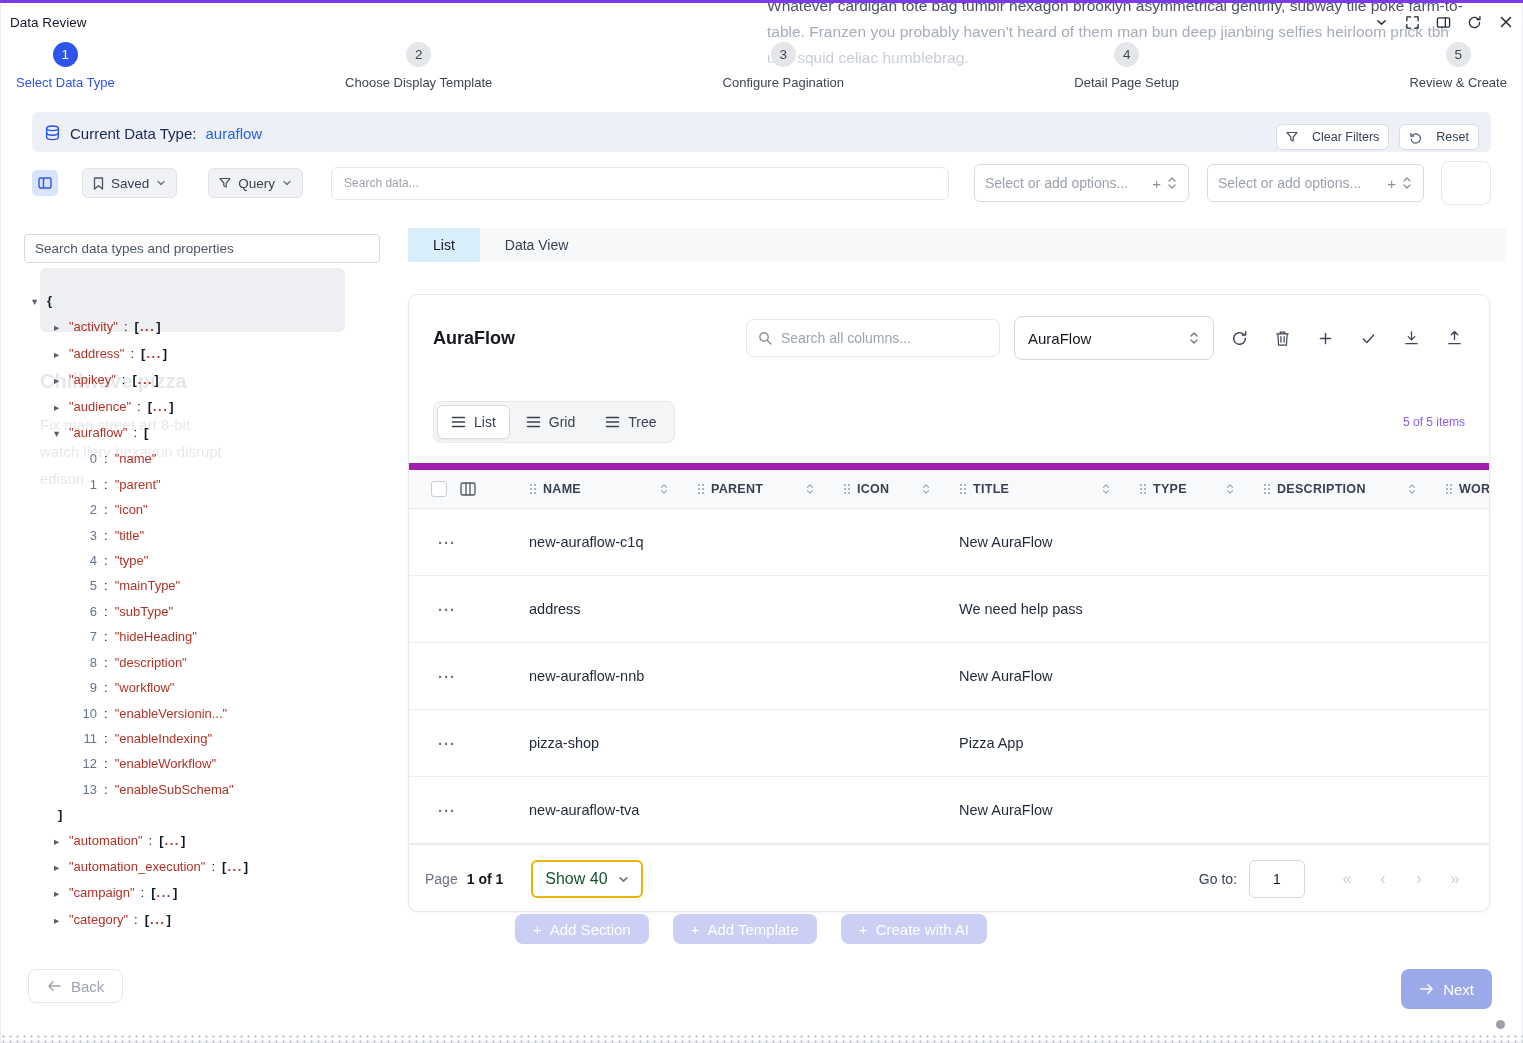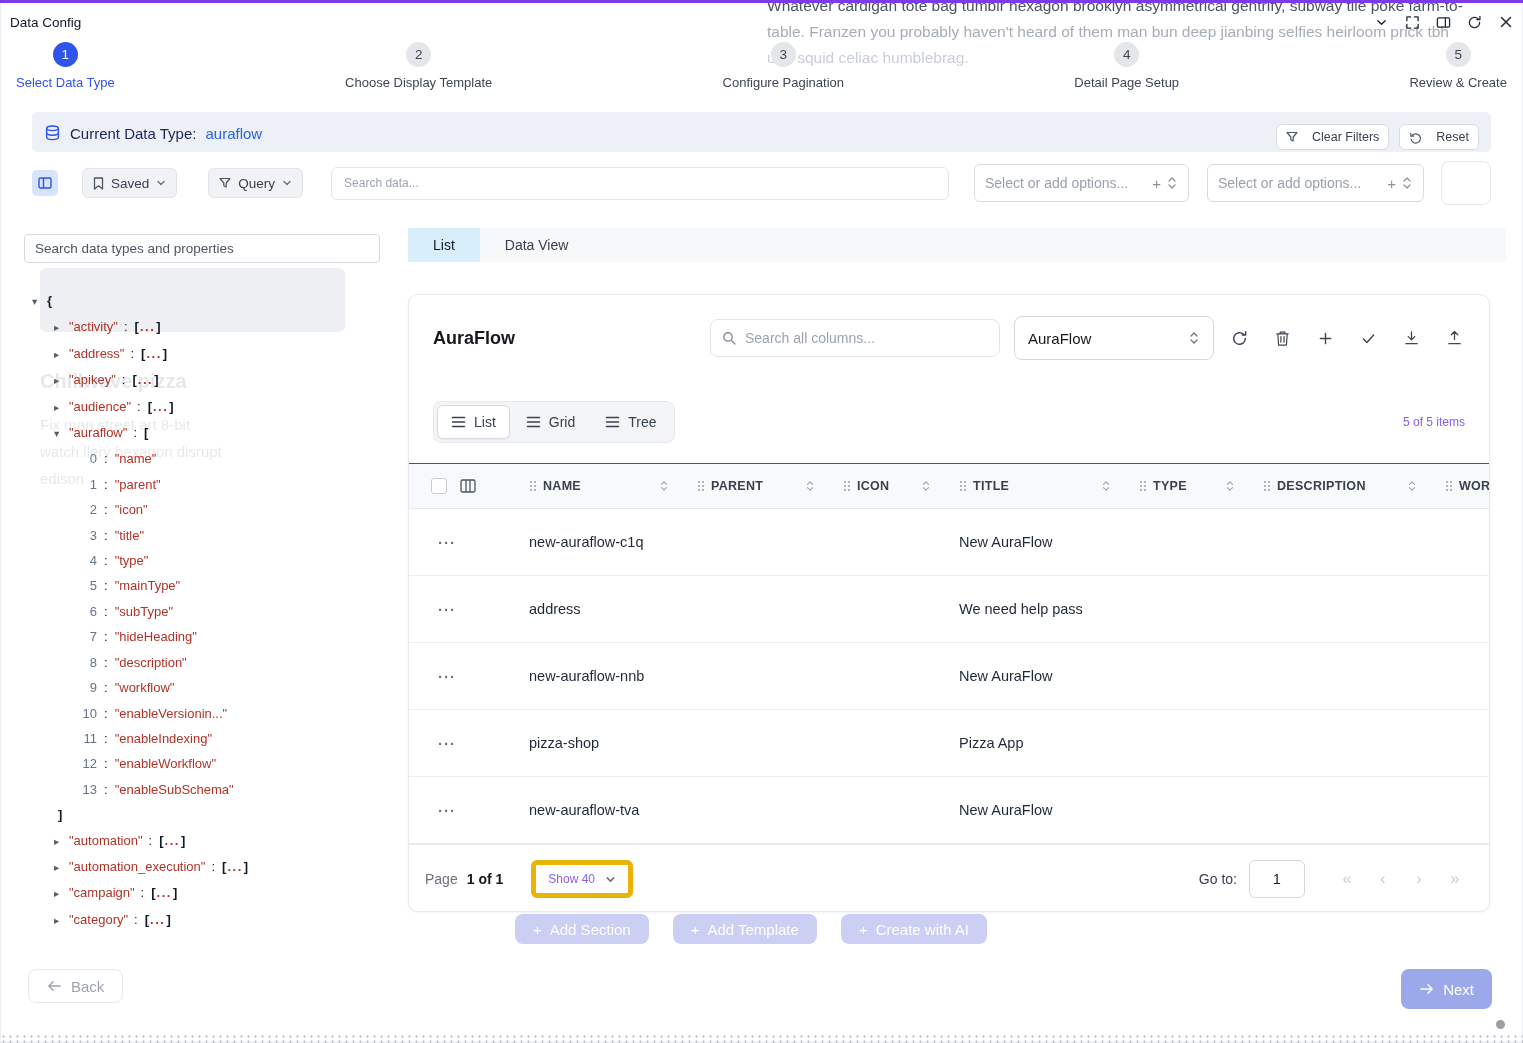--- a/index.html
+++ b/index.html
@@ -80,52 +80,52 @@
 
   
   .main{position:absolute;left:408px;top:228px;width:1098px;height:706px;z-index:25}
   .tabstrip{position:absolute;top:0;left:0;width:1098px;height:34px;background:#f7f8fa;display:flex}
   .tab{height:34px;padding:0 25px;display:flex;align-items:center;font-size:14px;color:#374151;cursor:pointer}
   .tab.active{background:#d9eefb;color:#16181d}
 
   .card{position:absolute;top:66px;left:0;width:1082px;height:618px;background:#fff;border:1px solid #e7e9ee;border-radius:10px;box-shadow:0 1px 3px rgba(16,24,40,.05);overflow:hidden;display:flex;flex-direction:column}
   .card-header{height:86px;display:flex;align-items:center;padding:0 24px;flex:none}
   .card-title{font-size:18px;font-weight:700;color:#16181d}
-  .col-search{margin-left:auto;width:290px;height:38px;border:1px solid #e3e5ea;border-radius:8px;display:flex;align-items:center;padding:0 11px;gap:9px;color:#8a909a}
+  .col-search{margin-left:auto;width:254px;height:38px;border:1px solid #e3e5ea;border-radius:8px;display:flex;align-items:center;padding:0 11px;gap:9px;color:#8a909a}
   .col-search input{border:0;flex:1;font-size:14px;color:#374151;min-width:0}
   .col-search input::placeholder{color:#9ca3af}
   .type-select{margin-left:14px;width:200px;height:44px;border:1px solid #d3d7de;border-radius:8px;display:flex;align-items:center;padding:0 13px;font-size:15px;color:#16181d;cursor:pointer}
   .type-select .sel-icons{color:#6b7280}
   .icon-row{margin-left:14px;display:flex;align-items:center;gap:21px;color:#3f4754}
   .icon-btn{width:22px;height:22px;display:flex;align-items:center;justify-content:center;cursor:pointer}
 
   .viewrow{height:82px;display:flex;align-items:center;padding:0 24px;flex:none}
   .seg{display:flex;background:#f4f5f7;border:1px solid #e5e7eb;border-radius:8px;padding:3px;gap:2px}
   .seg-btn{height:34px;padding:0 13px;display:flex;align-items:center;gap:8px;border-radius:6px;font-size:14px;color:#374151;cursor:pointer;border:1px solid transparent}
   .seg-btn.active{background:#fff;border:1px solid #d7dbe0;box-shadow:0 1px 2px rgba(0,0,0,.06)}
   .items-count{margin-left:auto;font-size:12px;color:#8b5cf6}
 
   .tgrid{display:grid;grid-template-columns:98px 168px 146px 116px 180px 124px 182px 1fr;padding-left:16px;align-items:center}
-  .thead{height:46px;background:#f8f9fa;border-top:1px solid #a21caf;border-bottom:1px solid #e7e9ee;flex:none}
+  .thead{height:46px;background:#f8f9fa;border-top:7px solid #a21caf;border-bottom:1px solid #e7e9ee;flex:none}
   .th{display:flex;align-items:center;font-size:12.5px;font-weight:700;color:#374151;letter-spacing:.3px;overflow:hidden;white-space:nowrap;padding-left:6px;height:100%}
   .th .sort{margin-left:auto;margin-right:22px;color:#9ca3af;flex:none}
   .drag{margin-right:6px;flex:none;cursor:grab}
   .th-lead{display:flex;align-items:center;gap:13px;padding-left:6px}
   .checkbox{width:16px;height:16px;border:1.5px solid #c6cdd6;border-radius:3px;background:#fff;cursor:pointer;flex:none}
   .cols-icon{color:#4b5563;cursor:pointer}
 
   .rows{flex:none}
   .trow{height:67px;border-bottom:1px solid #eceef1;font-size:14.5px;color:#1f2937}
   .more-btn{width:28px;height:22px;display:flex;align-items:center;justify-content:center;color:#6b7280;font-size:15px;font-weight:700;letter-spacing:1px;cursor:pointer;margin-left:8px}
   .cell{overflow:hidden;white-space:nowrap;padding-left:6px}
 
   .card-footer{margin-top:auto;height:69px;border-top:1px solid #e7e9ee;display:flex;align-items:center;padding:0 16px;flex:none}
   .pg-label{font-size:14px;color:#6b7280}
   .pg-value{font-size:14px;font-weight:700;color:#16181d;margin-left:9px}
-  .show-btn{margin-left:28px;height:38px;border:5px solid #eab308;border-radius:6px;background:#fff;display:flex;align-items:center;gap:10px;padding:0 12px;font-size:12px;color:#8b5cf6;cursor:pointer}
+  .show-btn{margin-left:28px;height:38px;border:2px solid #eab308;border-radius:6px;background:#fff;display:flex;align-items:center;gap:10px;padding:0 12px;font-size:16px;color:#14532d;cursor:pointer}
   .show-btn .chev{color:#6b7280}
   .goto{margin-left:auto;display:flex;align-items:center;gap:12px;font-size:14px;color:#374151}
   .goto-input{width:56px;height:38px;border:1px solid #d3d7de;border-radius:6px;text-align:center;font-size:14px;color:#16181d;background:#fff}
   .pager{display:flex;align-items:center;margin-left:12px}
   .pager-btn{width:36px;height:36px;display:flex;align-items:center;justify-content:center;color:#c7ccd3;font-size:16px;cursor:default}
 
   
   .back-btn{position:absolute;left:28px;top:969px;height:34px;padding:0 18px;border:1px solid #e5e7eb;border-radius:8px;background:#fff;display:flex;align-items:center;gap:9px;font-size:15px;color:#9ca3af;cursor:pointer;z-index:30}
   .next-btn{position:absolute;right:31px;top:969px;height:40px;padding:0 18px;border-radius:8px;background:#3a55d9;opacity:.5;display:flex;align-items:center;gap:9px;font-size:15px;color:#fff;cursor:default;z-index:30;border:none}
 </style>
@@ -158,21 +158,21 @@
 
     <div class="bg-btn">
       <span>+</span>
       <span>Create with AI</span>
     </div>
   </div>
 
 <div class="topline"></div>
 
 <div class="titlebar">
-  <div class="dialog-title">Data Config</div>
+  <div class="dialog-title">Data Review</div>
   <div class="win-controls">
     <span class="win-btn">
       <svg width="13" height="13" viewBox="0 0 14 14">
           <path d="M3 5l4 4 4-4" fill="none" stroke="#1f2937" stroke-width="1.5" stroke-linecap="round" stroke-linejoin="round"></path>
         </svg>
     </span>
     <span class="win-btn">
       <svg width="15" height="15" viewBox="0 0 16 16">
           <path d="M2 6V2h4M10 2h4v4M14 10v4h-4M6 14H2v-4" fill="none" stroke="#1f2937" stroke-width="1.4" stroke-linecap="round" stroke-linejoin="round"></path>
         </svg>

